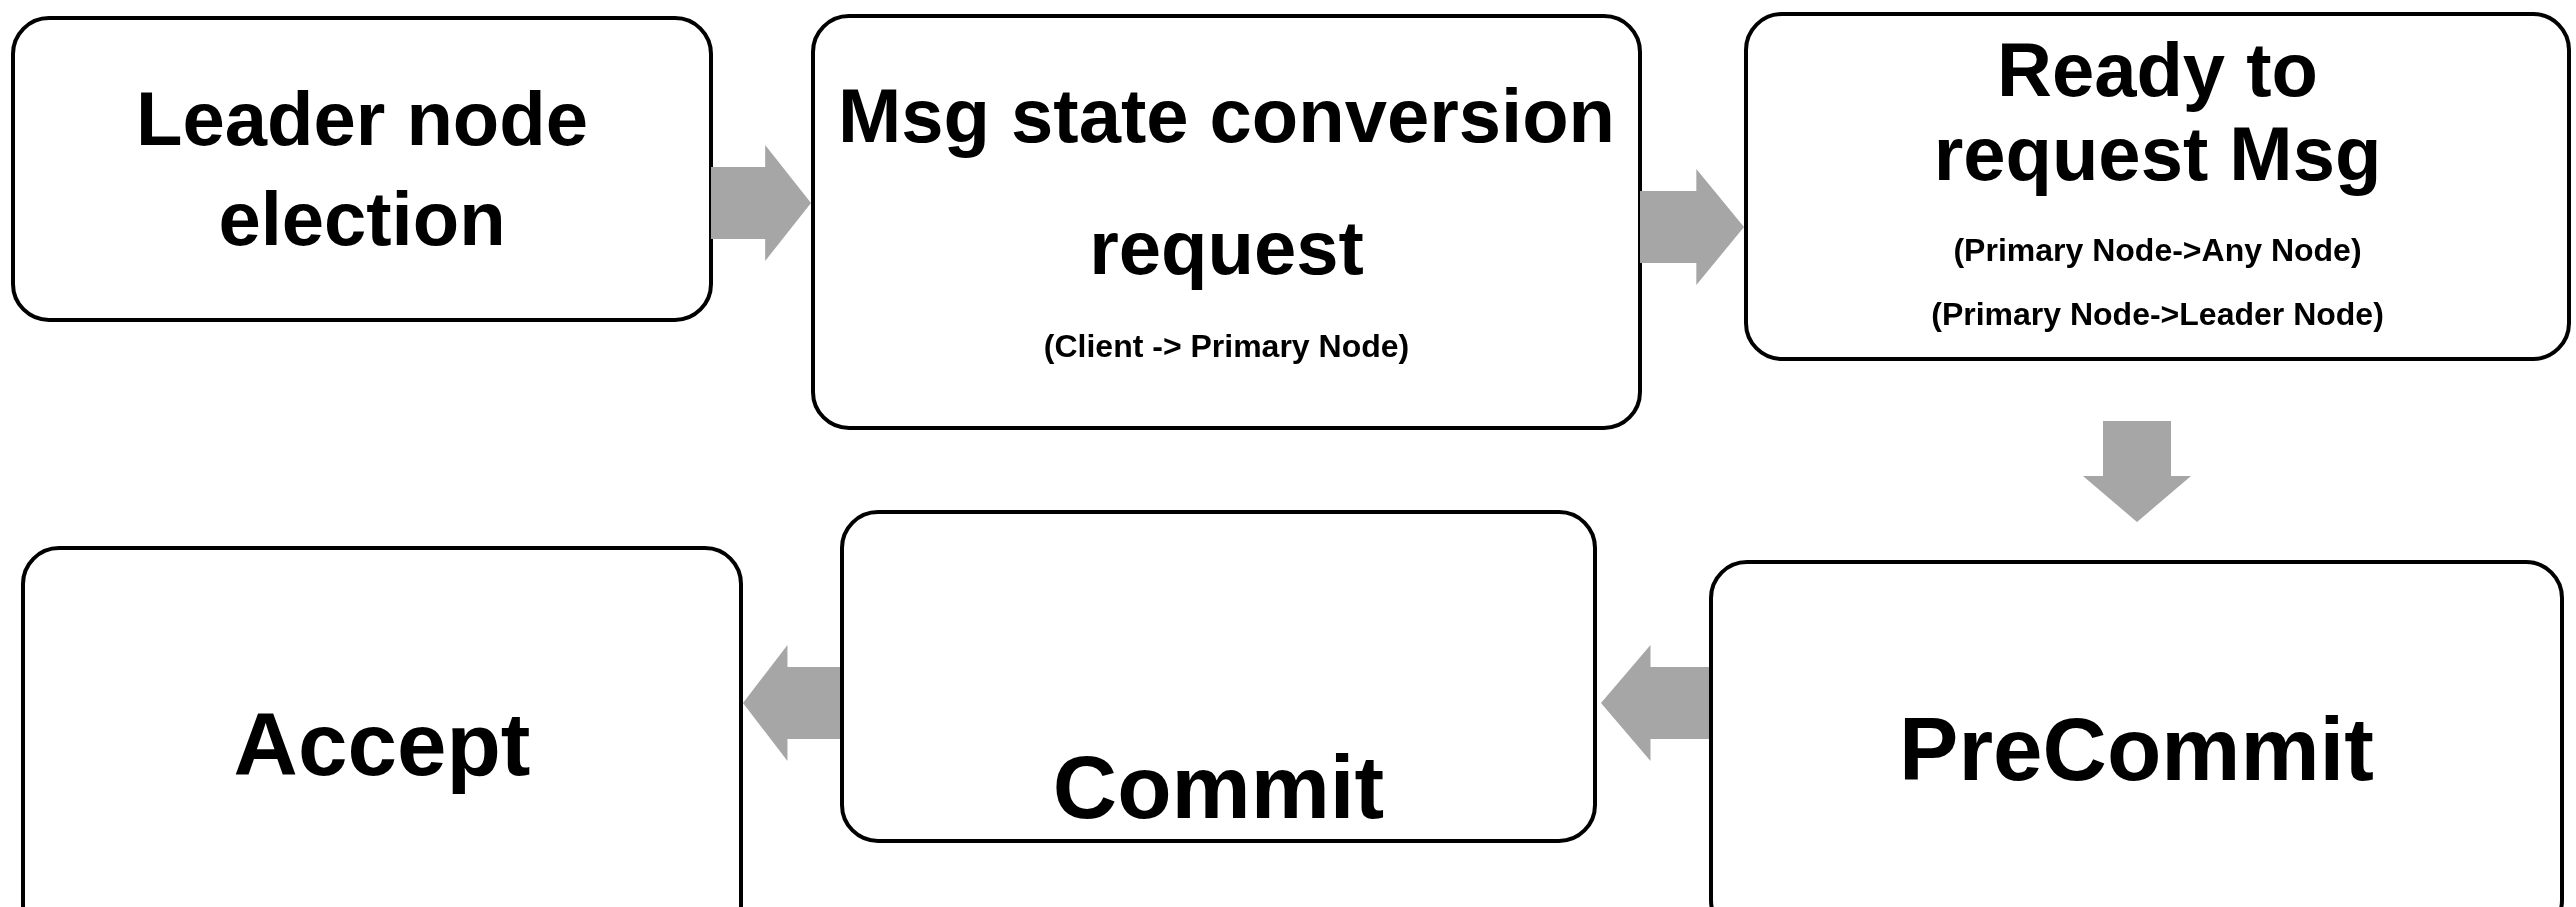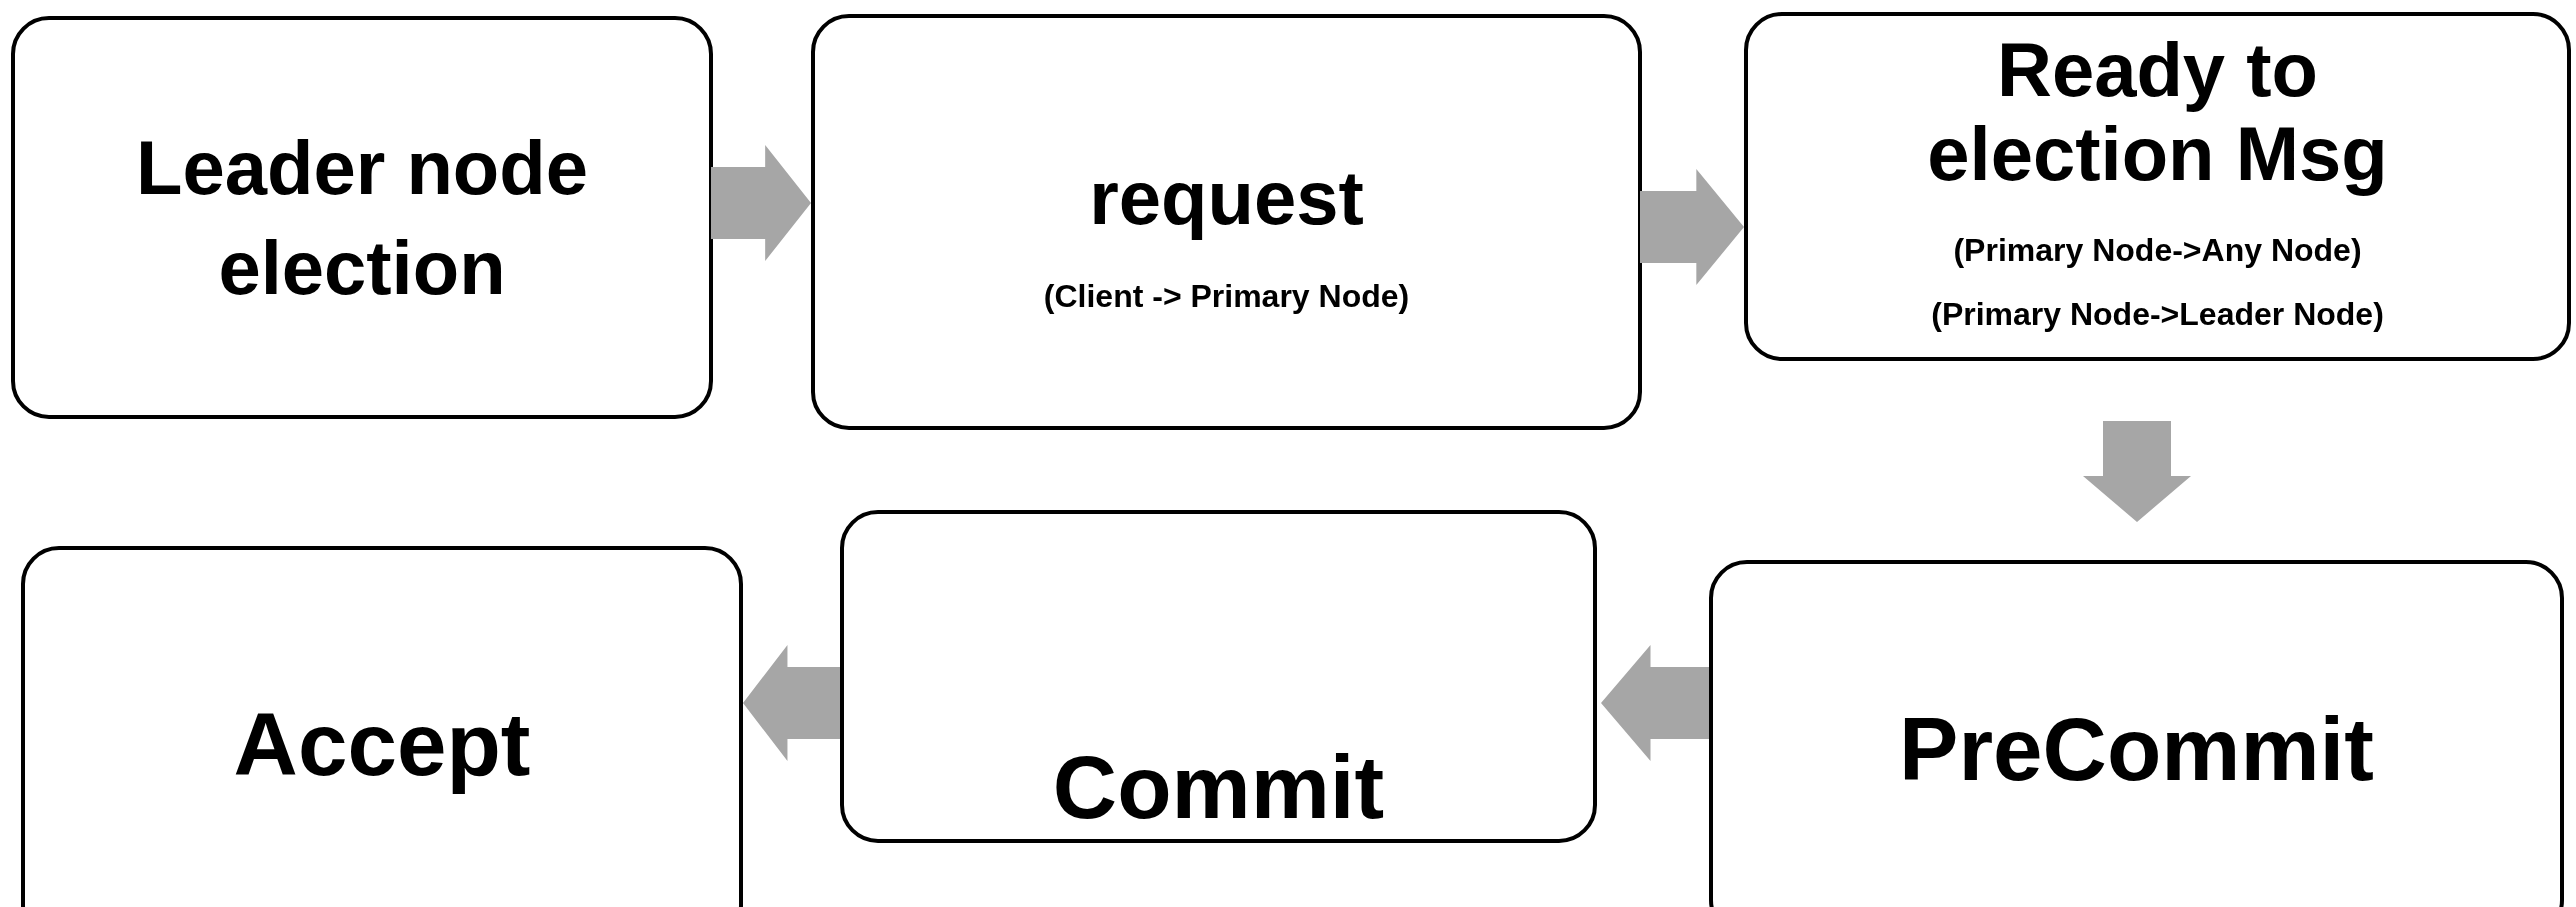--- a/index.html
+++ b/index.html
@@ -39,21 +39,21 @@
     font-weight: 700;
     line-height: 64px;
     white-space: nowrap;
   }
   .big-label {
     font-size: 89px;
     font-weight: 700;
     white-space: nowrap;
   }
   
-  #box-leader    { left: 11px;   top: 16px;  width: 702px;  height: 403px; }
+  #box-leader    { left: 11px;   top: 16px;  width: 702px;  height: 306px; }
   #box-msg       { left: 811px; top: 14.3px;  width: 831px; height: 416px; }
   #box-ready     { left: 1744px; top: 12px;  width: 827px; height: 349px; }
   
   #box-accept    { left: 21px;   top: 498px; width: 722px;  height: 397px; margin-top: 48px; }
   #box-commit    { left: 840px; top: 510px; width: 757px;  height: 333px; justify-content: flex-end; }
   #box-precommit { left: 1709px; top: 522px; width: 855px; height: 378px; margin-top: 38px; }
 
   
   #box-msg .line-request { margin-top: 32px; }
   #box-msg .subtitle     { margin-top: 16px; }
@@ -87,33 +87,34 @@
     <div class="title">election</div>
   </div>
 
   <div class="arrow" id="arrow-leader-to-msg">
     <svg viewBox="0 0 120 145" preserveAspectRatio="none" aria-hidden="true">
       <polygon points="0,27.5 65,27.5 65,0 120,72.5 65,145 65,117.5 0,117.5"></polygon>
     </svg>
   </div>
 
   <div class="node" id="box-msg">
+    <div class="title">Msg state conversion</div>
     <div class="title line-request">request</div>
     <div class="subtitle">(Client -&gt; Primary Node)</div>
   </div>
 
   <div class="arrow" id="arrow-msg-to-ready">
     <svg viewBox="0 0 120 145" preserveAspectRatio="none" aria-hidden="true">
       <polygon points="0,27.5 65,27.5 65,0 120,72.5 65,145 65,117.5 0,117.5"></polygon>
     </svg>
   </div>
 
   <div class="node" id="box-ready">
     <div class="title">Ready to</div>
-    <div class="title">election Msg</div>
+    <div class="title">request Msg</div>
     <div class="subtitle-block">
       <div class="subtitle">(Primary Node-&gt;Any Node)</div>
       <div class="subtitle">(Primary Node-&gt;Leader Node)</div>
     </div>
   </div>
 
   <div class="arrow" id="arrow-ready-to-precommit">
     <svg viewBox="0 0 135 123" preserveAspectRatio="none" aria-hidden="true">
       <polygon points="25,0 110,0 110,67 135,67 67.5,123 0,67 25,67"></polygon>
     </svg>

